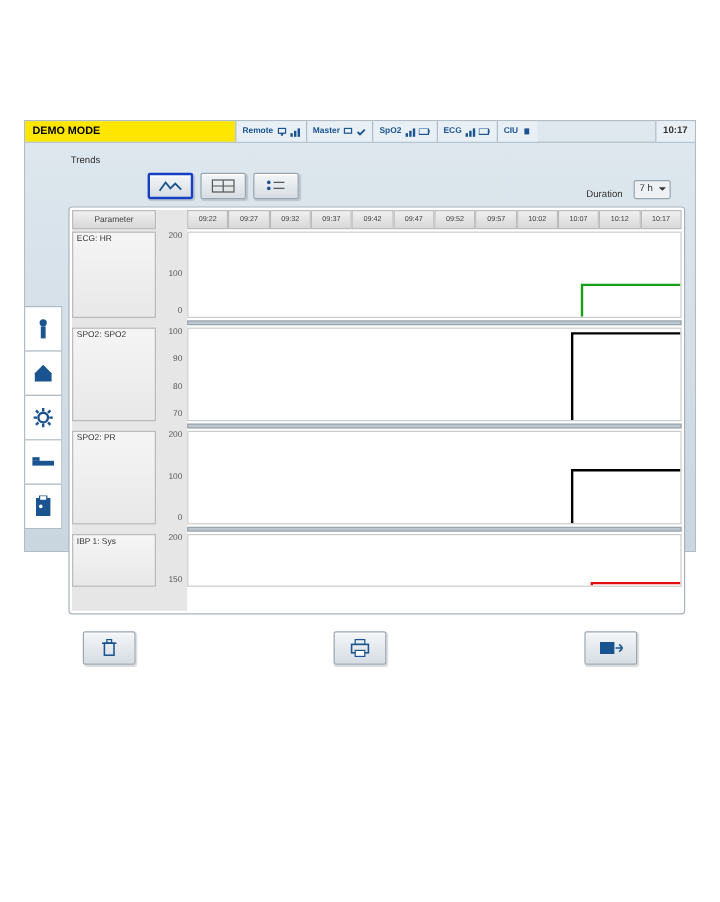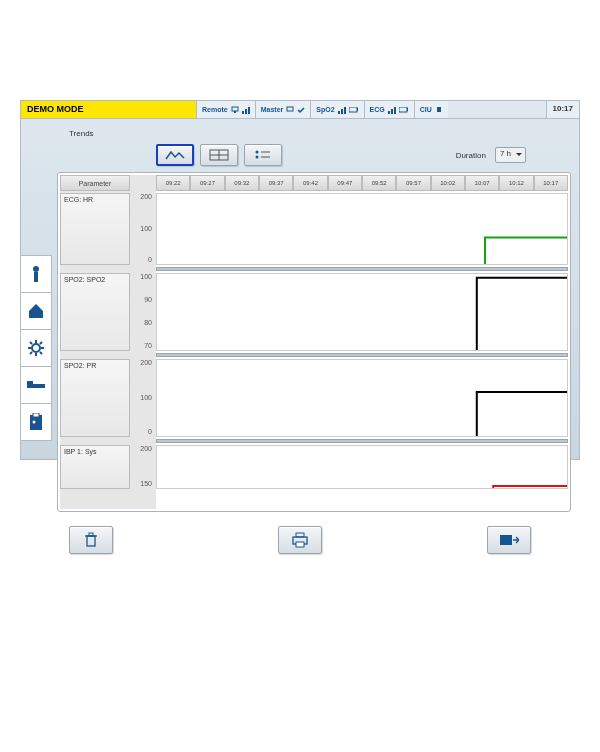--- a/index.html
+++ b/index.html
@@ -66,28 +66,28 @@
   .status-item .bars span:nth-child(3){height:7px}
   .clock {
     padding: 3px 6px;
     color: #333;
     font-weight: bold;
     border-left: 1px solid #b0bcc6;
     font-size: 8px;
     background: #e8eff5;
   }
   .subheading {
-    padding: 10px 0 6px 48px;
+    padding: 10px 0 6px 38px;
     color: #333;
     font-size: 8px;
   }
   .view-toolbar {
     display: flex;
-    align-items: center;
-    padding: 0 53px 6px;
+    align-items: flex-end;
+    padding: 0 20px 6px;
     gap: 6px;
   }
   .btn {
     width: 38px;
     height: 22px;
     background: linear-gradient(#f4f6f8,#d6dde3);
     border: 1px solid #98a4ae;
     border-radius: 2px;
     display: flex;
     align-items: center;

